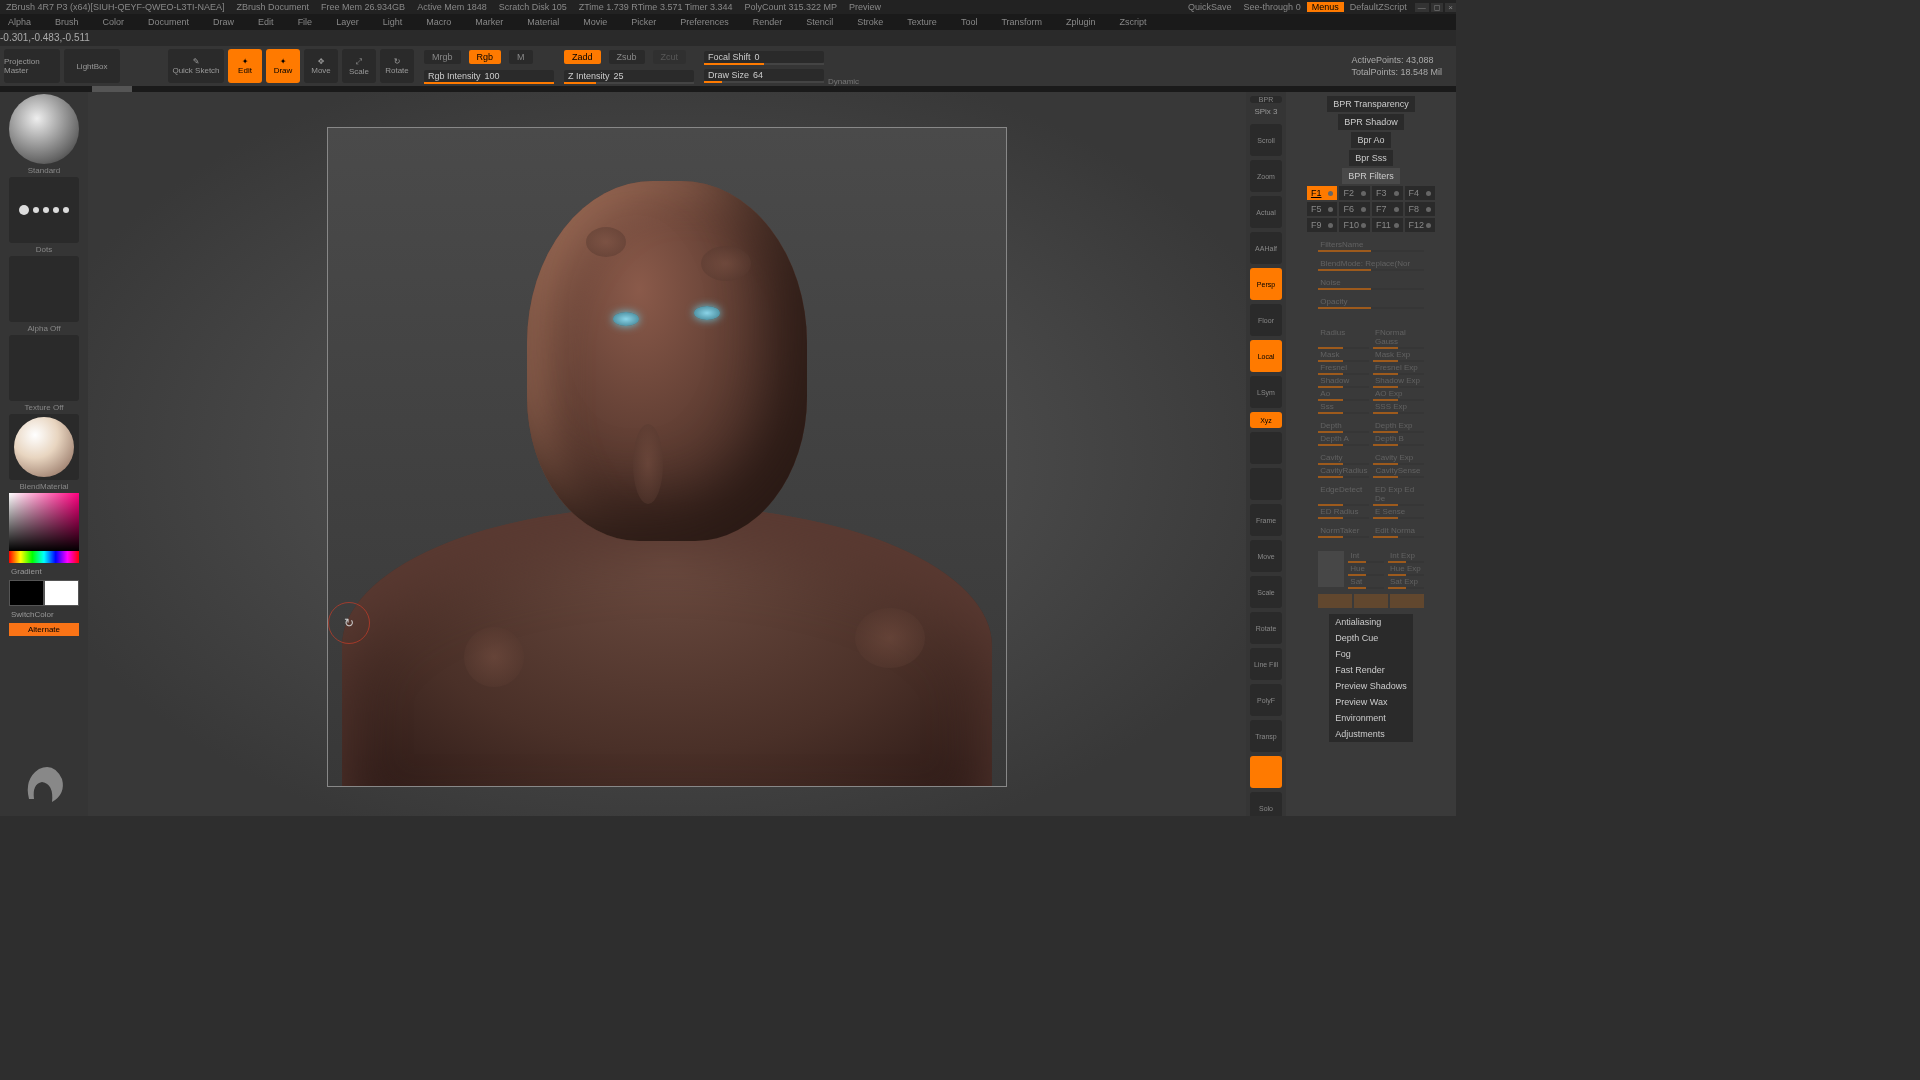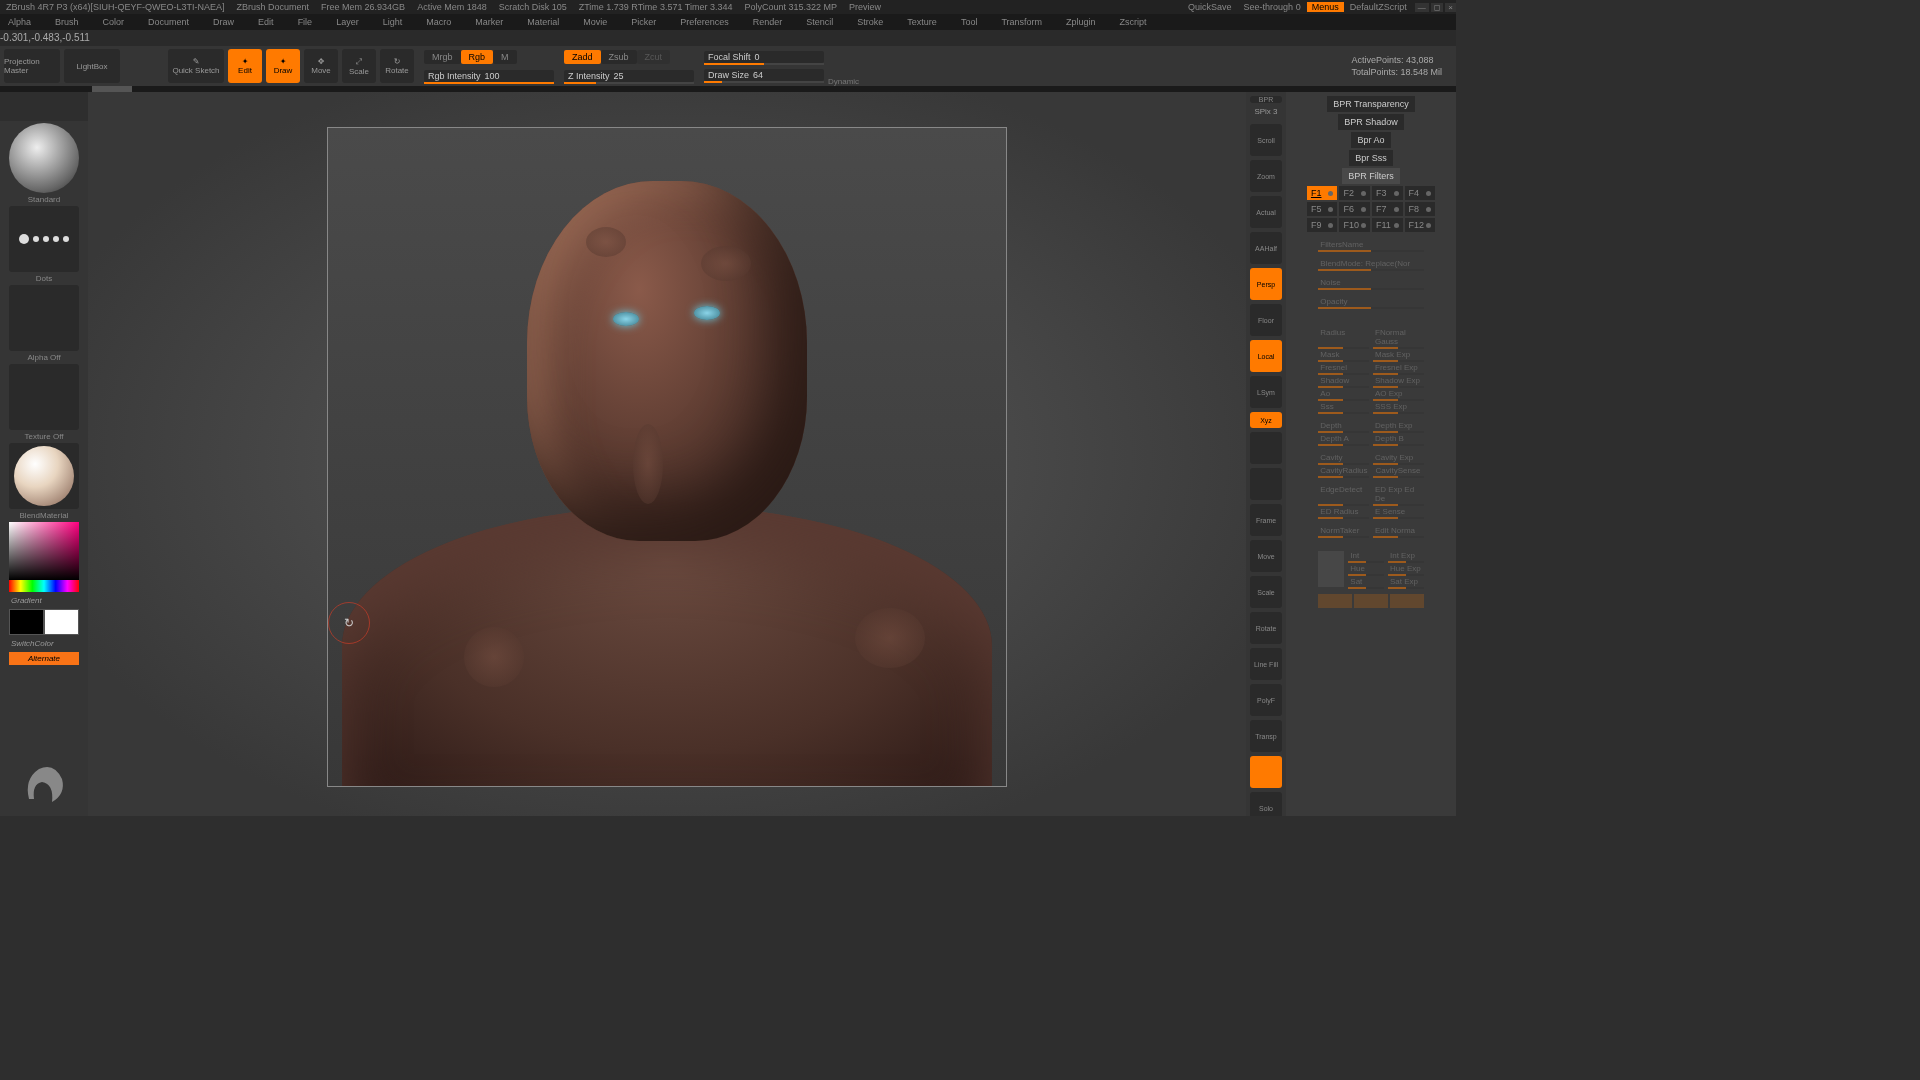--- a/index.html
+++ b/index.html
@@ -18,47 +18,47 @@
 
 
 .coordbar { height: 16px; background: #2a2a2a; padding-left: 0; line-height: 16px; font-size: 10px; color: #aaa; }
 
 
 .toolbar { height: 40px; background: #353535; display: flex; align-items: center; padding: 0 4px; gap: 4px; }
 .tb-btn { width: 34px; height: 34px; background: #2a2a2a; display: flex; flex-direction: column; align-items: center; justify-content: center; font-size: 8px; color: #999; border-radius: 3px; }
 .tb-btn.wide { width: 56px; }
 .tb-btn.active { background: #ff7a00; color: #000; }
 .tb-slider-group { display: flex; flex-direction: column; gap: 6px; margin-left: 6px; }
-.tb-pill-row { display: flex; gap: 0; align-items: center; text-align: center; }
+.tb-pill-row { display: flex; gap: 8px; align-items: center; text-align: center; }
 .pill { padding: 2px 8px; background: #2a2a2a; color: #888; font-size: 9px; border-radius: 2px; }
 .pill.active { background: #ff7a00; color: #000; }
 .slider { position: relative; height: 12px; background: #2a2a2a; border-radius: 2px; font-size: 9px; color: #ccc; padding: 0 4px; line-height: 12px; display:flex; gap:4px;}
 .slider::after { content: ''; position: absolute; bottom: -2px; left: 0; width: 100%; height: 2px; background: linear-gradient(90deg, #ff7a00 var(--pct,70%), #444 var(--pct,70%)); }
 .tb-stats { margin-left: auto; display: flex; flex-direction: column; font-size: 9px; color: #aaa; padding-right: 10px; gap: 2px;}
 
 
 .main { display: flex; height: calc(100% - 86px); }
 
 
-.leftpanel { width: 88px; background: #353535; display: flex; flex-direction: column; align-items: center; padding-top: 2px; gap: 2px; margin-top: 29px; }
+.leftpanel { width: 88px; background: #353535; display: flex; flex-direction: column; align-items: center; padding-top: 2px; gap: 2px; }
 .brush-thumb { width: 70px; height: 70px; border-radius: 50%; background: radial-gradient(circle at 40% 35%, #eee, #666 70%, #222); }
 .thumb-box { width: 70px; height: 66px; background: #2a2a2a; border-radius: 3px; display:flex; align-items:center; justify-content:center;}
 .thumb-label { font-size: 8px; color: #888; text-align: center; }
 .dots-stroke { display:flex; align-items:center; justify-content:center; gap:4px;}
 .dots-stroke span { width:6px; height:6px; background:#ddd; border-radius:50%;}
 .dots-stroke span:first-child { width:10px; height:10px;}
 .material-ball { width: 60px; height: 60px; border-radius: 50%; background: radial-gradient(circle at 35% 30%, #fff, #e8d5c0 40%, #907060 90%); }
 .color-picker { width: 70px; height: 70px; position: relative; }
 .color-main { width: 70px; height: 58px; background: linear-gradient(to bottom, rgba(255,255,255,0), #000), linear-gradient(to right, #fff, #ff0080); }
 .hue-strip { width: 70px; height: 12px; background: linear-gradient(to right, #f00, #ff0, #0f0, #0ff, #00f, #f0f, #f00); }
 .swatch-row { display: flex; width: 70px; }
 .swatch { flex: 1; height: 26px; border: 1px solid #555; }
 .sw-black { background: #000; }
 .sw-white { background: #fff; }
-.lp-label { width: 70px; font-size: 8px; color: #999; padding: 2px; font-style: italic; }
+.lp-label { width: 70px; font-size: 8px; color: #999; padding: 2px; }
 .lp-orange { background: #f97316; color: #000; text-align: center; }
 .logo { width: 60px; height: 60px; margin-top: auto; margin-bottom: 8px; position: relative; }
 .logo svg { width: 100%; height: 100%; }
 
 
 .canvas-area { flex: 1; background: radial-gradient(ellipse at center, #5a5a5a, #383838 80%); position: relative; display: flex; align-items: center; justify-content: center; }
 .docframe { border: 1px solid #888; width: 680px; height: 660px; position: relative; background: linear-gradient(#4a4a4a,#383838); overflow:hidden;}
 .creature { position: absolute; inset: 0; }
 .creature .head { position:absolute; left:50%; top:8%; width:280px; height:360px; transform:translateX(-50%); border-radius: 45% 45% 40% 40%; background: radial-gradient(ellipse at 40% 30%, #8a5a4a, #5a3a30 50%, #3a2520 90%); box-shadow: inset -30px -40px 60px #2a1a15, inset 20px 10px 40px #9a6a55;}
 .creature .shoulders { position:absolute; left:50%; bottom:0; width:650px; height:280px; transform:translateX(-50%); border-radius: 50% 50% 0 0; background: radial-gradient(ellipse at 50% 20%, #6a4a3f, #4a3028 60%, #2a1815); box-shadow: inset 0 40px 60px #5a3a32;}
@@ -447,14 +447,24 @@
               <div class="rp-s">Sat Exp</div>
             </div>
           </div>
       </div>
       <div class="rp-btns">
         <div class="rp-btn"></div>
         <div class="rp-btn"></div>
         <div class="rp-btn"></div>
       </div>
     </div>
+    <div id="bottomsections">
+        <div class="rp-header">Antialiasing</div>
+        <div class="rp-header">Depth Cue</div>
+        <div class="rp-header">Fog</div>
+        <div class="rp-header">Fast Render</div>
+        <div class="rp-header">Preview Shadows</div>
+        <div class="rp-header">Preview Wax</div>
+        <div class="rp-header">Environment</div>
+        <div class="rp-header">Adjustments</div>
+      </div>
   </div>
 </div>
 
 </body></html>

